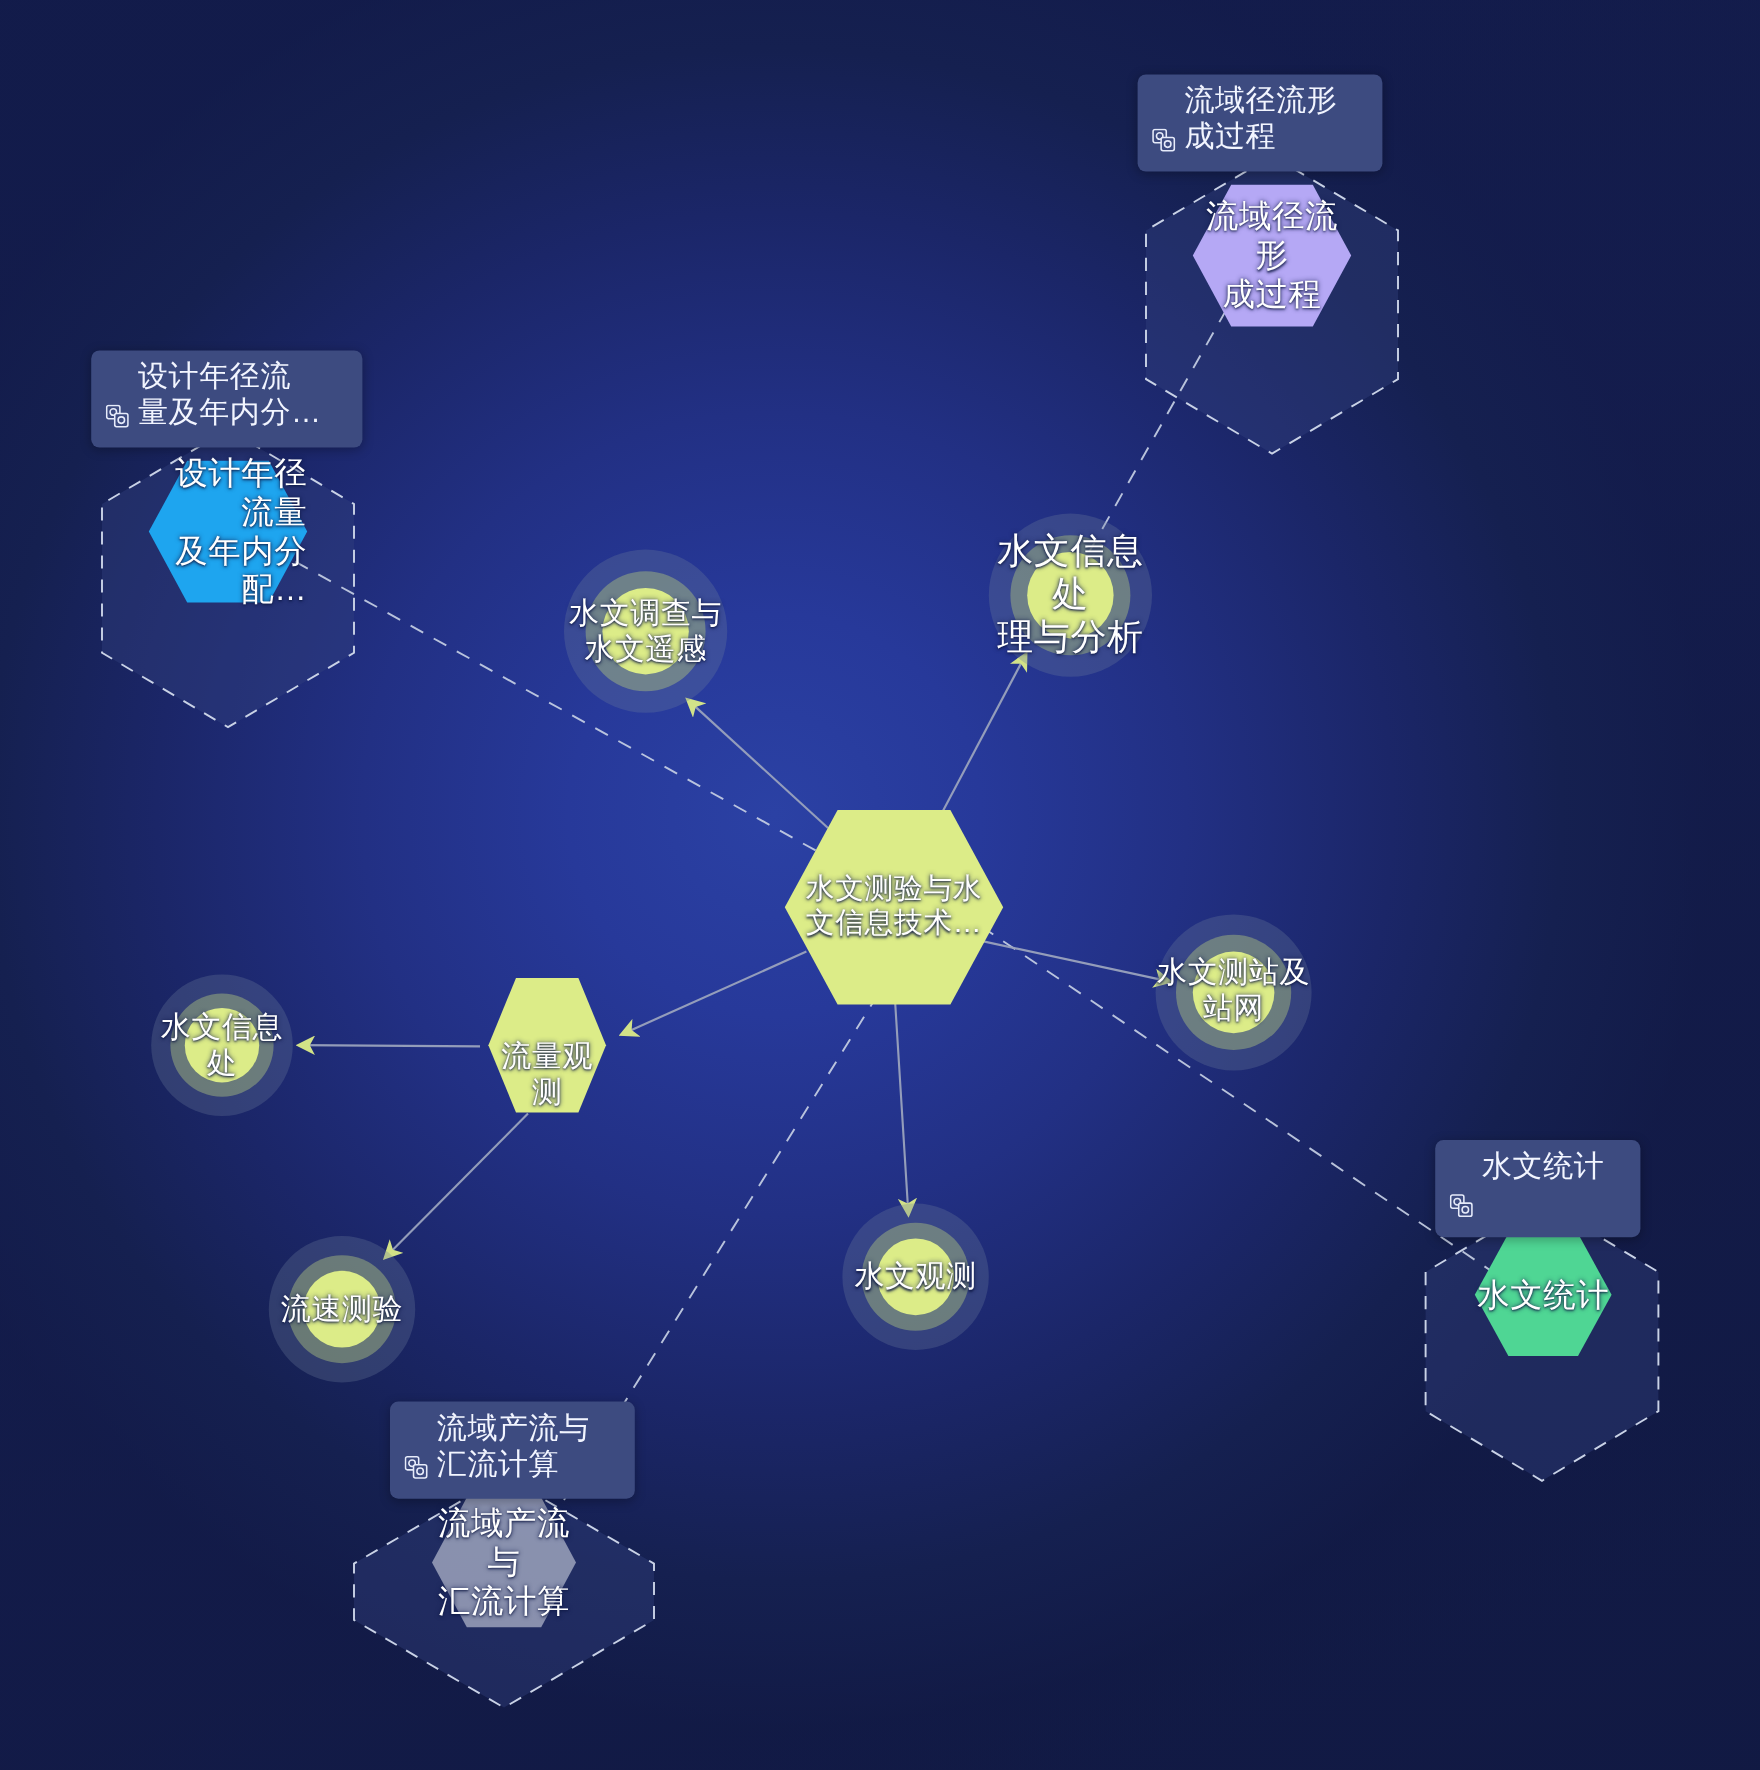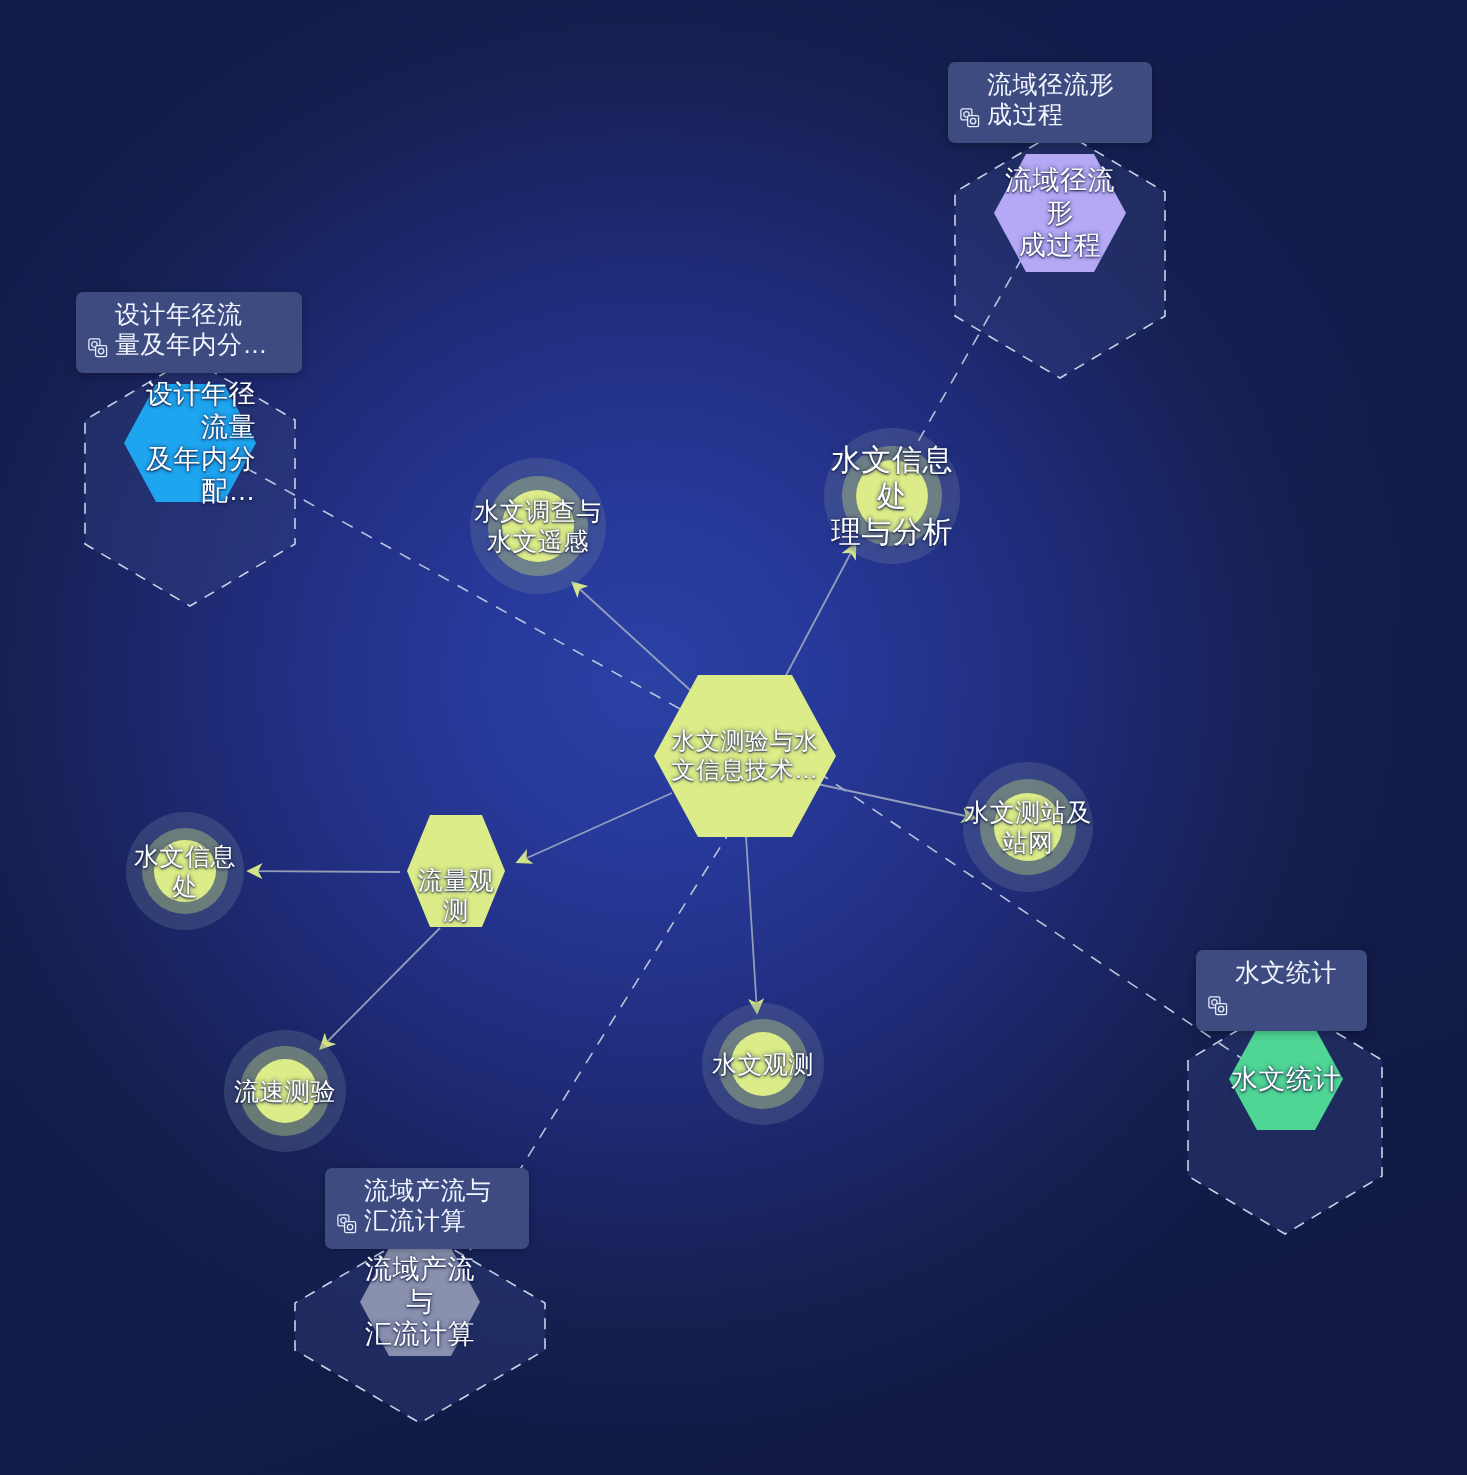--- a/index.html
+++ b/index.html
@@ -242,21 +242,21 @@
     <span class="ring" style="width:100px;height:100px;background:#a8bc7e;opacity:.48;"></span>
     <span class="ring" style="width:72px;height:72px;background:#dcec88;opacity:1;"></span>
     <span class="clabel" style="font-size:30px; width:150px;">水文信息处
 理与分析</span>
   </div>
 
   <div class="circ-node" style="left:963px; top:762px; width:130px; height:130px;">
     <span class="ring" style="width:130px;height:130px;background:#6c7d9a;opacity:.30;"></span>
     <span class="ring" style="width:96px;height:96px;background:#a8bc7e;opacity:.48;"></span>
     <span class="ring" style="width:68px;height:68px;background:#dcec88;opacity:1;"></span>
-    <span class="clabel" style="font-size:25px; width:150px;">水文测站及
+    <span class="clabel" style="font-size:25px; width:150px;font-family:Liberation Mono, monospace;">水文测站及
 站网</span>
   </div>
 
   <div class="circ-node" style="left:702px; top:1003px; width:122px; height:122px;">
     <span class="ring" style="width:122px;height:122px;background:#6c7d9a;opacity:.30;"></span>
     <span class="ring" style="width:90px;height:90px;background:#a8bc7e;opacity:.48;"></span>
     <span class="ring" style="width:64px;height:64px;background:#dcec88;opacity:1;"></span>
     <span class="clabel" style="font-size:25px; width:140px;">水文观测</span>
   </div>
 

